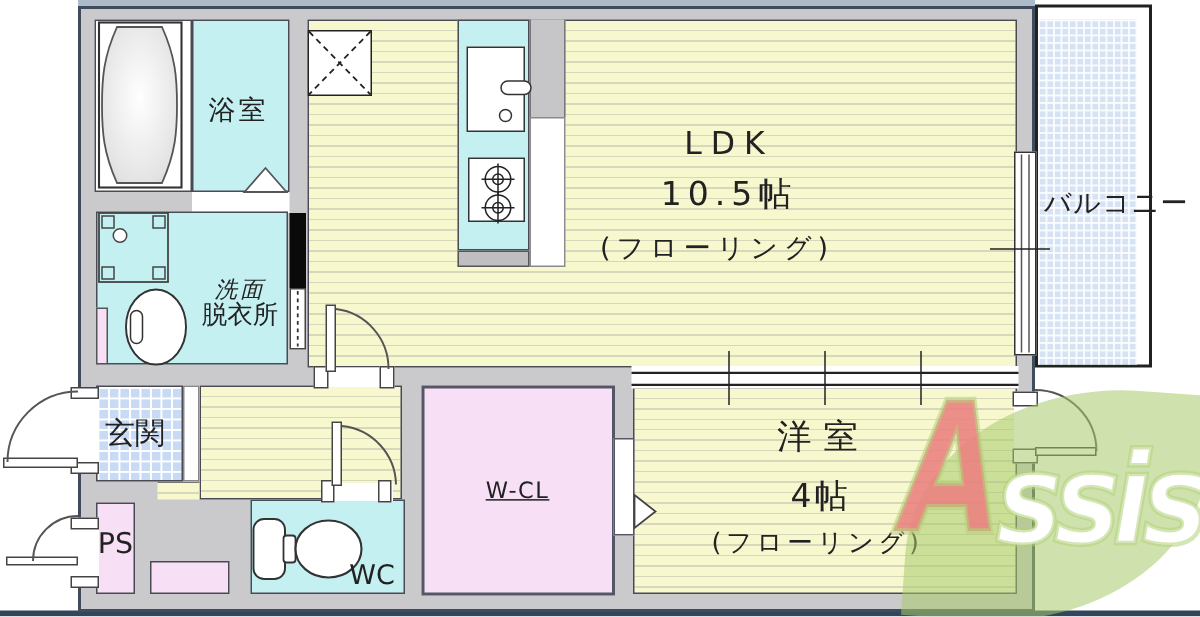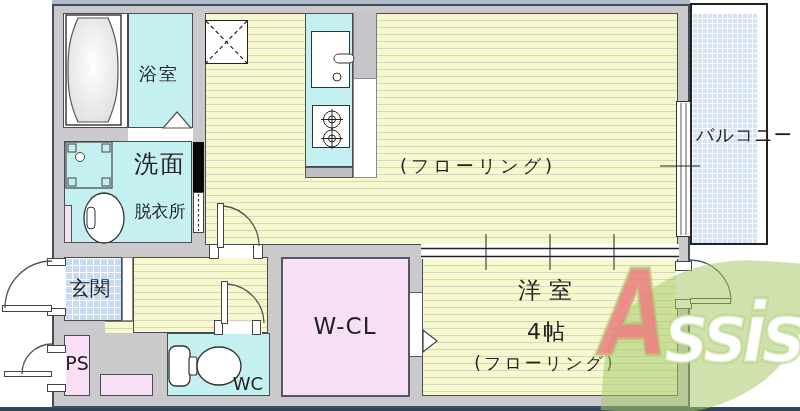--- a/index.html
+++ b/index.html
@@ -169,26 +169,28 @@
       <path d="M 5 308 A 47 47 0 0 1 52 261"></path>
       <path d="M 22 374 A 30 30 0 0 1 52 344"></path>
       <path d="M 224 206 A 40 40 0 0 1 259 246"></path>
       <path d="M 228 284 A 40 40 0 0 1 264 323"></path>
       <path d="M 731 301 A 41 41 0 0 0 690 260"></path>
     </g>
     <polygon points="423,330 437,341 423,352" fill="#fff" stroke="#444" stroke-width="1.2"></polygon>
   </svg>
 
   <div class="lbl" style="left:159px;top:74px;font-size:18px;letter-spacing:2px;">浴室</div>
-  <div class="lbl" style="left:160px;top:164px;font-size:24px;letter-spacing:2px;">洗面</div>
+  <div class="lbl" style="left:160px;top:193px;font-size:15px;letter-spacing:2px;font-style:italic;">洗面</div>
   <div class="lbl" style="left:160px;top:211px;font-size:17px;">脱衣所</div>
   <div class="lbl" style="left:90px;top:288px;font-size:20px;">玄関</div>
   <div class="lbl" style="left:77px;top:363px;font-size:19px;">PS</div>
   <div class="lbl" style="left:248px;top:384px;font-size:18px;">WC</div>
-  <div class="lbl" style="left:345px;top:327px;font-size:23px;letter-spacing:1px;">W-CL</div>
+  <div class="lbl" style="left:345px;top:327px;font-size:15px;letter-spacing:1px;text-decoration:underline;">W-CL</div>
+  <div class="lbl" style="left:486px;top:96px;font-size:21px;letter-spacing:6px;">LDK</div>
+  <div class="lbl" style="left:486px;top:131px;font-size:22px;letter-spacing:4px;">10.5帖</div>
   <div class="lbl" style="left:478px;top:166px;font-size:18px;letter-spacing:4px;">(フローリング)</div>
   <div class="lbl" style="left:549px;top:291px;font-size:23px;letter-spacing:8px;font-family:Liberation Serif, serif;">洋室</div>
   <div class="lbl" style="left:547px;top:332px;font-size:22px;letter-spacing:2px;">4帖</div>
   <div class="lbl" style="left:545px;top:363px;font-size:17px;letter-spacing:3px;">(フローリング)</div>
   <div class="abs" style="left:696px;top:123px;font-size:18px;letter-spacing:1px;color:#222;white-space:nowrap;">バルコニー</div>
 
   <div class="logo-leaf"></div>
   <div class="logo-a">A</div>
   <div class="logo-ssist">ssist</div>
 

